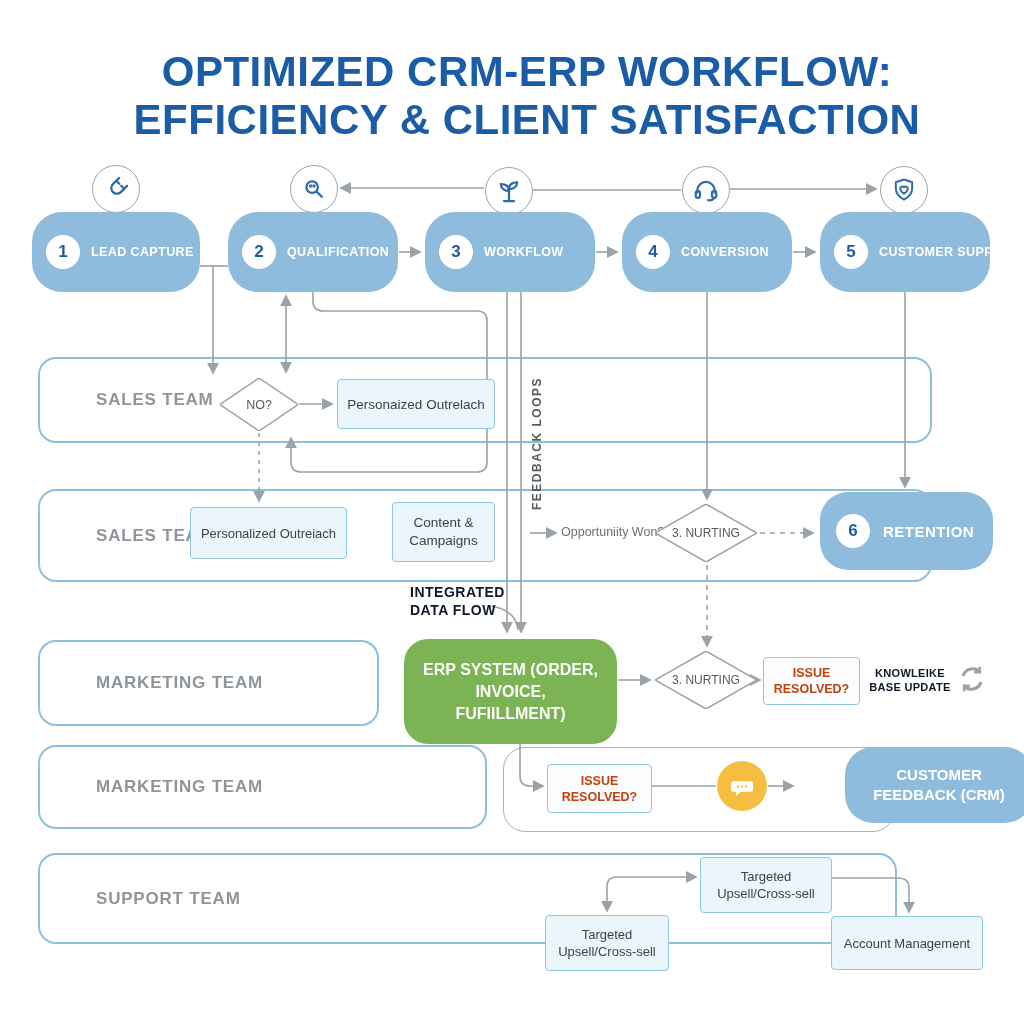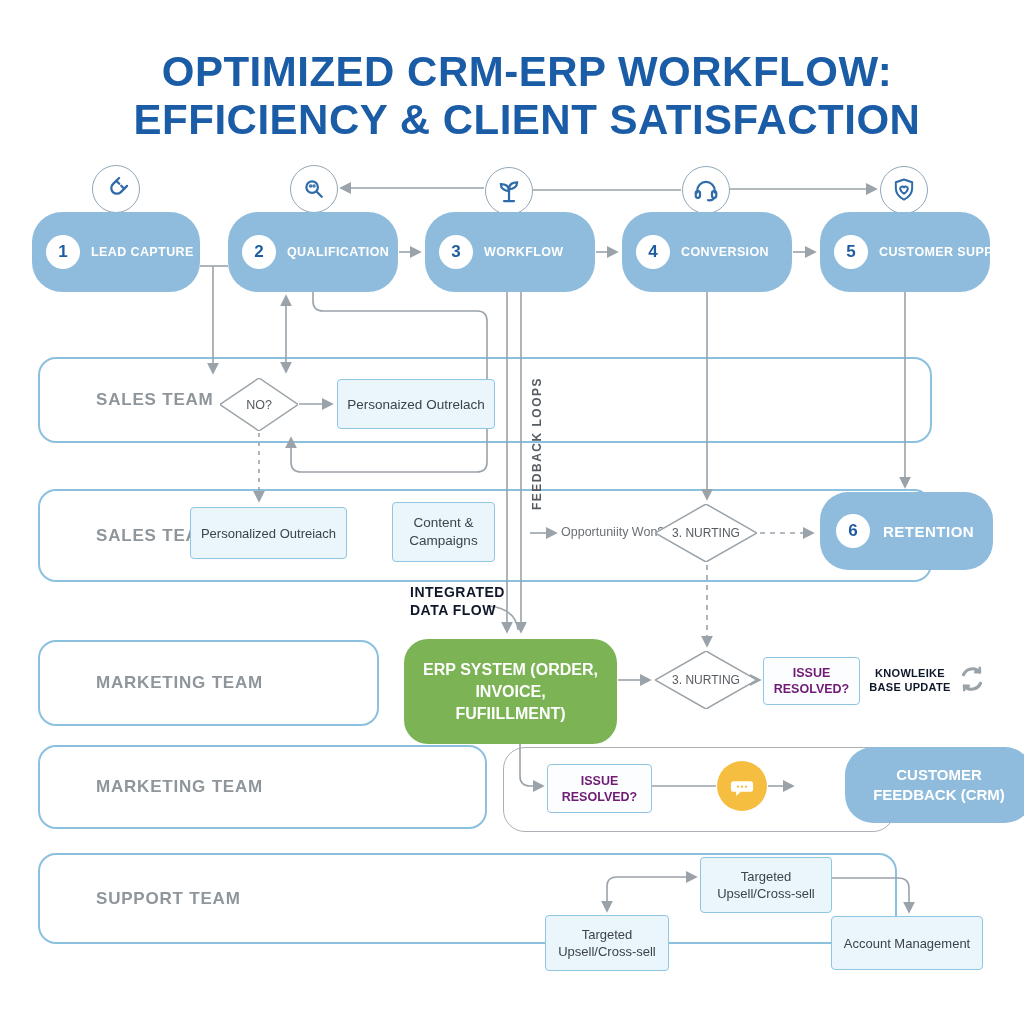--- a/index.html
+++ b/index.html
@@ -21,21 +21,21 @@
               margin-left:14px;flex:0 0 auto;}
   .stage .lbl{color:#ffffff;font-weight:bold;font-size:12.5px;letter-spacing:.4px;margin-left:11px;
               white-space:nowrap;}
   .icircle{position:absolute;width:46px;height:46px;border:1.5px solid #92A7B6;border-radius:50%;
            background:#fff;display:flex;align-items:center;justify-content:center;z-index:3;}
   
   .litebox{position:absolute;background:#EAF5FC;border:1.5px solid #8FC6E2;border-radius:4px;
            display:flex;align-items:center;justify-content:center;text-align:center;
            font-size:13.5px;color:#3d4347;z-index:3;}
   .whitebox{background:#fbfdff;}
-  .boldtxt{font-weight:bold;color:#701a75;}
+  .boldtxt{font-weight:bold;color:#c2410c;}
   .diamond{position:absolute;z-index:3;}
   .diamond svg{position:absolute;left:0;top:0;}
   .diamond span{position:absolute;left:0;top:0;width:100%;height:100%;display:flex;align-items:center;
                 justify-content:center;font-size:12.5px;color:#555b60;}
   .bluebox{position:absolute;background:#8FBCDC;border-radius:28px;display:flex;align-items:center;
            justify-content:center;z-index:3;color:#fff;font-weight:bold;}
   .greenbox{position:absolute;background:#7CB455;border-radius:24px;display:flex;align-items:center;
             justify-content:center;text-align:center;z-index:3;color:#fff;font-weight:bold;
             font-size:16px;line-height:22px;padding:0 18px;box-sizing:border-box;}
   .freetext{position:absolute;color:#0f172a;font-weight:bold;z-index:3;}

